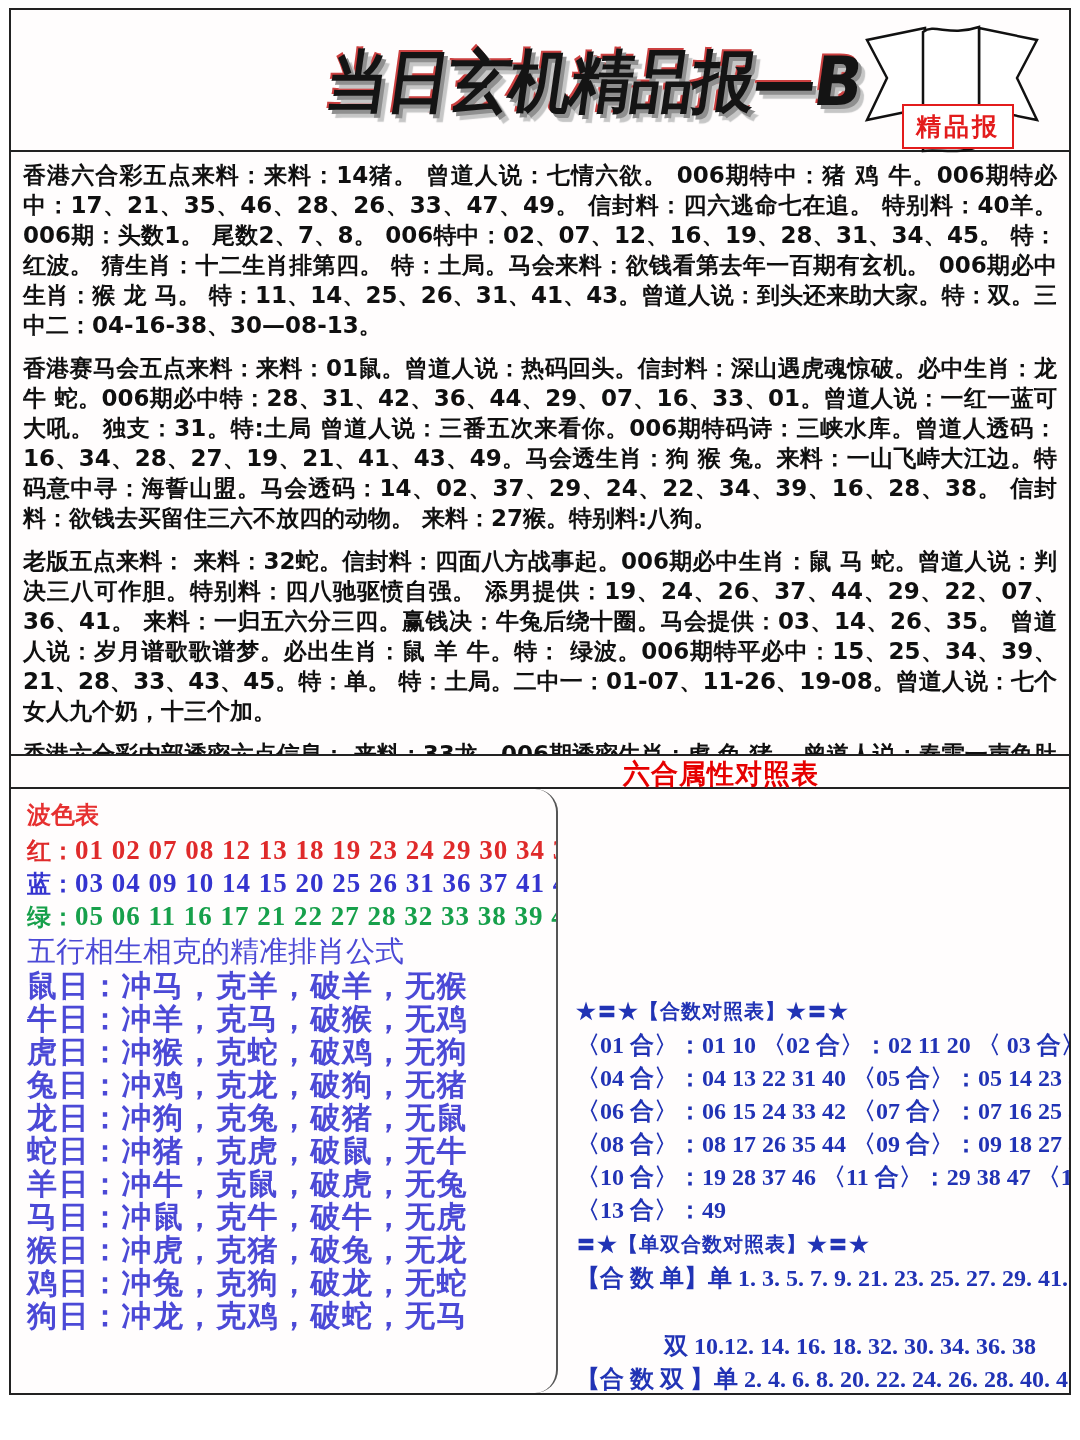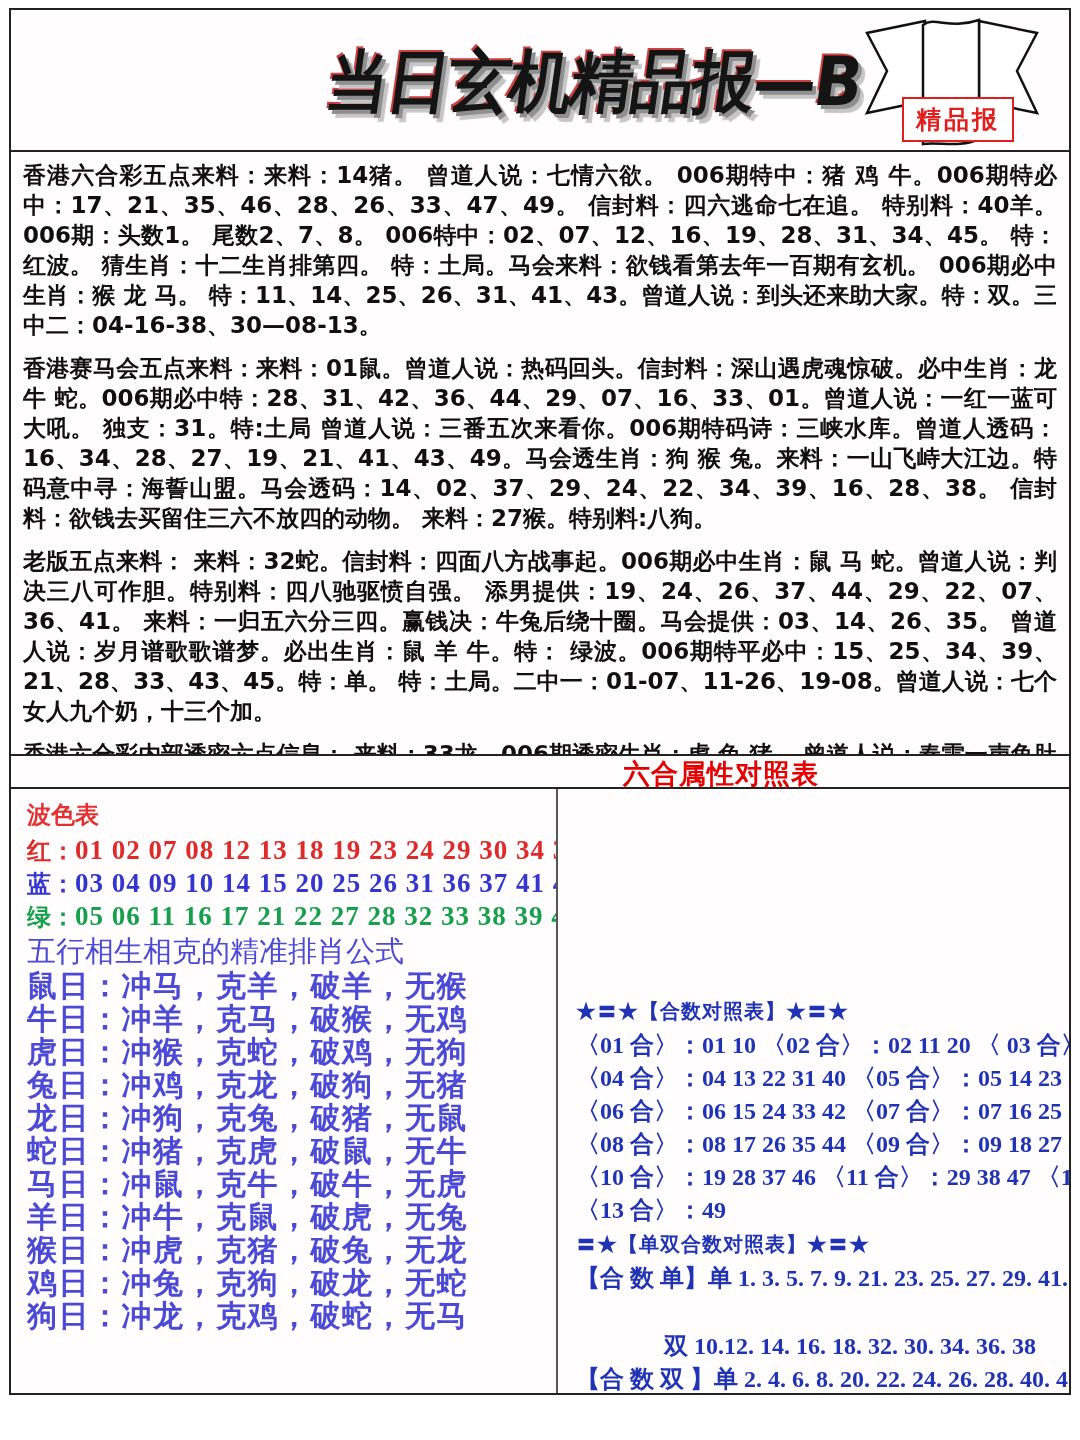--- a/index.html
+++ b/index.html
@@ -19,21 +19,21 @@
   }
   
   .title-band { position: relative; height: 142px; border-bottom: 2px solid #222; }
   .main-title {
     position: absolute; left: 322px; top: 26px;
     font-size: 63px; font-weight: bold; color: #141414;
     white-space: nowrap; letter-spacing: -2px;
     transform: skewX(-8deg) scaleY(1.08); transform-origin: left top;
     text-shadow: 4px 4px 0 #8f8f8f, 8px 7px 1px #c6c6c6, -2px -2px 0 #cc4040;
   }
-  .ribbon { position: absolute; right: 26px; top: 3px; width: 182px; height: 138px; }
+  .ribbon { position: absolute; right: 26px; top: 10px; width: 182px; height: 138px; }
   .ribbon svg { position: absolute; left: 0; top: 0; }
   .ribbon-label {
     position: absolute; left: 41px; top: 84px; width: 112px; height: 45px;
     border: 2px solid #e31c1c; background: #fff;
     color: #e31c1c; font-size: 25px; font-weight: bold; letter-spacing: 3px;
     display: flex; align-items: center; justify-content: center;
   }
   
   .body-section { height: 604px; padding: 8px 12px 0 12px; border-bottom: 2px solid #222; overflow: hidden; }
   .tip {
@@ -41,21 +41,21 @@
     line-height: 30px; text-align: justify; margin-bottom: 13px;
   }
   
   .attr-header { position: relative; height: 33px; border-bottom: 2px solid #222; }
   .attr-header .attr-title {
     position: absolute; left: 612px; top: 0px;
     color: #e60000; font-size: 27px; font-weight: bold; letter-spacing: 1px;
   }
   
   .columns { display: flex; height: 604px; }
-  .left-col { width: 547px; border-right: 2px solid #555; padding: 8px 0 0 16px; overflow: hidden; }
+  .left-col { width: 547px; border-right: 2px solid #555; padding: 8px 0 0 16px; overflow: hidden; border-radius: 23px; }
   .right-col { flex: 1; padding: 205px 0 0 18px; overflow: hidden;
                font-family: "Liberation Serif", serif; }
 
   .bose-title { color: #e63030; font-size: 24px; font-weight: bold; height: 37px; line-height: 37px; }
   .color-row { height: 33px; line-height: 33px; white-space: nowrap; font-weight: bold; }
   .color-row .clabel { font-size: 24px; }
   .color-row .cnums { font-family: "Liberation Serif", serif; font-size: 27px; letter-spacing: 1px; }
   .row-red   { color: #df2a2a; }
   .row-blue  { color: #3434cf; }
   .row-green { color: #17a04b; }
@@ -112,22 +112,22 @@
           <span class="clabel">绿：</span><span class="cnums">05 06 11 16 17 21 22 27 28 32 33 38 39 43 44 49</span>
         </div>
 
         <div class="formula-title">五行相生相克的精准排肖公式</div>
         <div class="zodiac-line">鼠日：冲马，克羊，破羊，无猴</div>
         <div class="zodiac-line">牛日：冲羊，克马，破猴，无鸡</div>
         <div class="zodiac-line">虎日：冲猴，克蛇，破鸡，无狗</div>
         <div class="zodiac-line">兔日：冲鸡，克龙，破狗，无猪</div>
         <div class="zodiac-line">龙日：冲狗，克兔，破猪，无鼠</div>
         <div class="zodiac-line">蛇日：冲猪，克虎，破鼠，无牛</div>
+        <div class="zodiac-line">羊日：冲牛，克鼠，破虎，无兔</div>
         <div class="zodiac-line">马日：冲鼠，克牛，破牛，无虎</div>
-        <div class="zodiac-line">羊日：冲牛，克鼠，破虎，无兔</div>
         <div class="zodiac-line">猴日：冲虎，克猪，破兔，无龙</div>
         <div class="zodiac-line">鸡日：冲兔，克狗，破龙，无蛇</div>
         <div class="zodiac-line">狗日：冲龙，克鸡，破蛇，无马</div>
       </div>
 
       <div class="right-col">
         <div class="he-header">★〓★【合数对照表】★〓★</div>
         <div class="he-line">〈01 合〉：01 10 〈02 合〉：02 11 20 〈 03 合〉：03 12 21 30</div>
         <div class="he-line">〈04 合〉：04 13 22 31 40 〈05 合〉：05 14 23 32 41</div>
         <div class="he-line">〈06 合〉：06 15 24 33 42 〈07 合〉：07 16 25 34 43</div>

